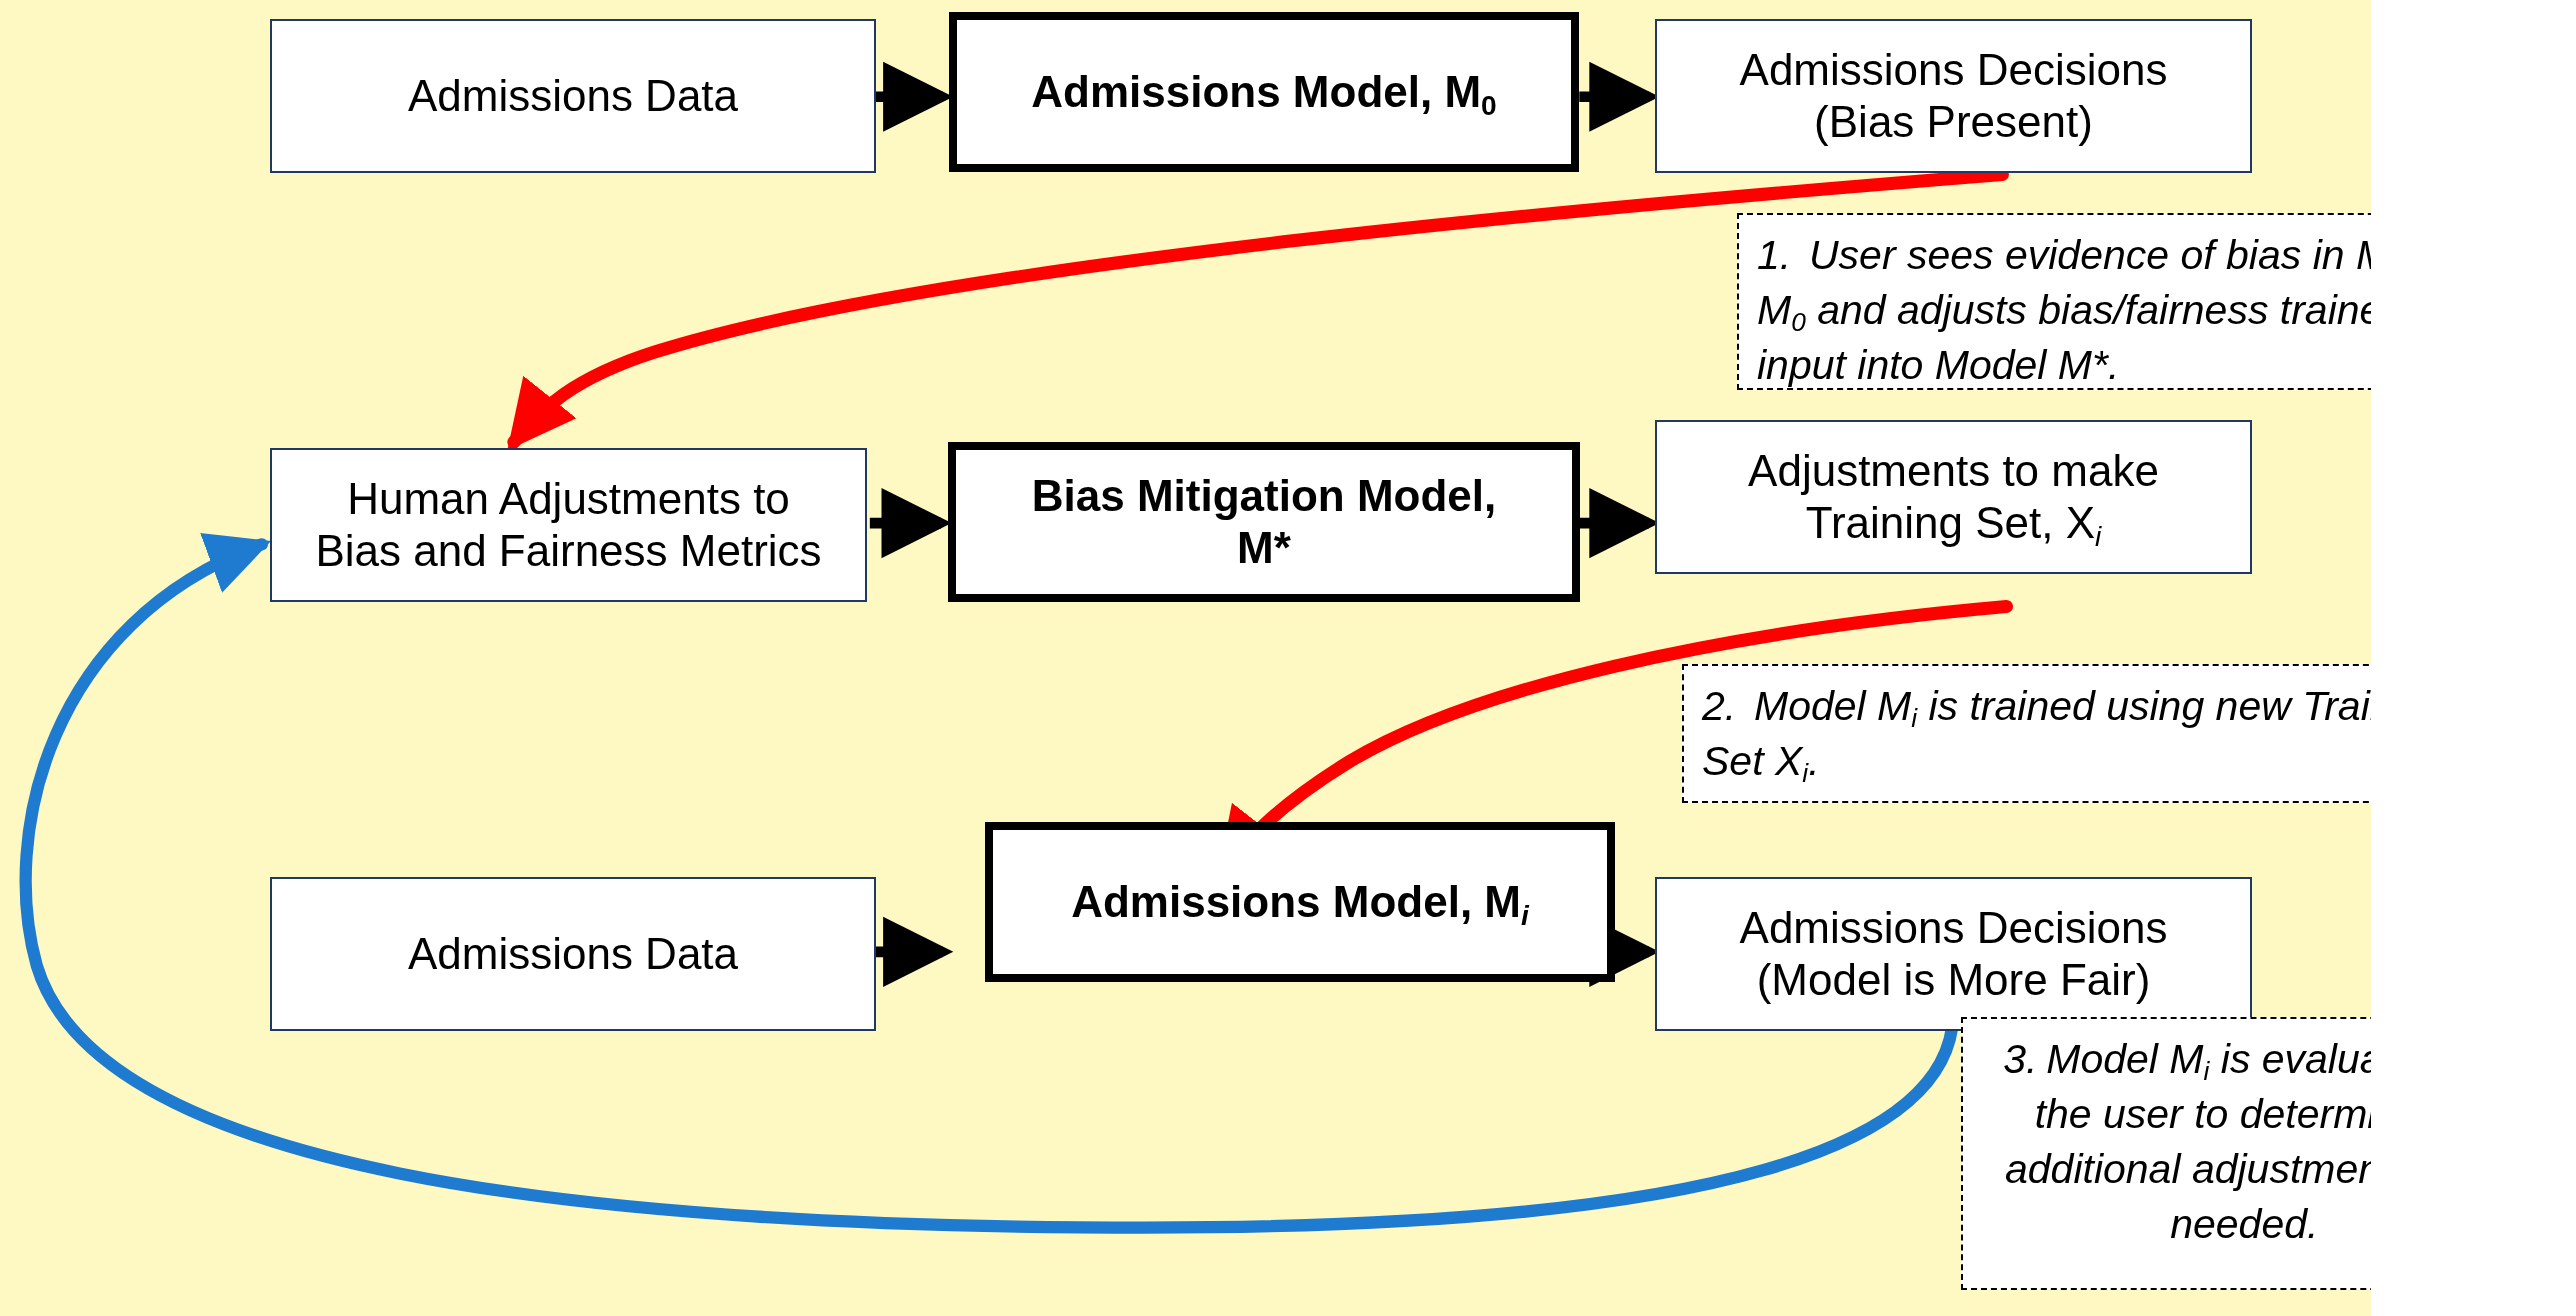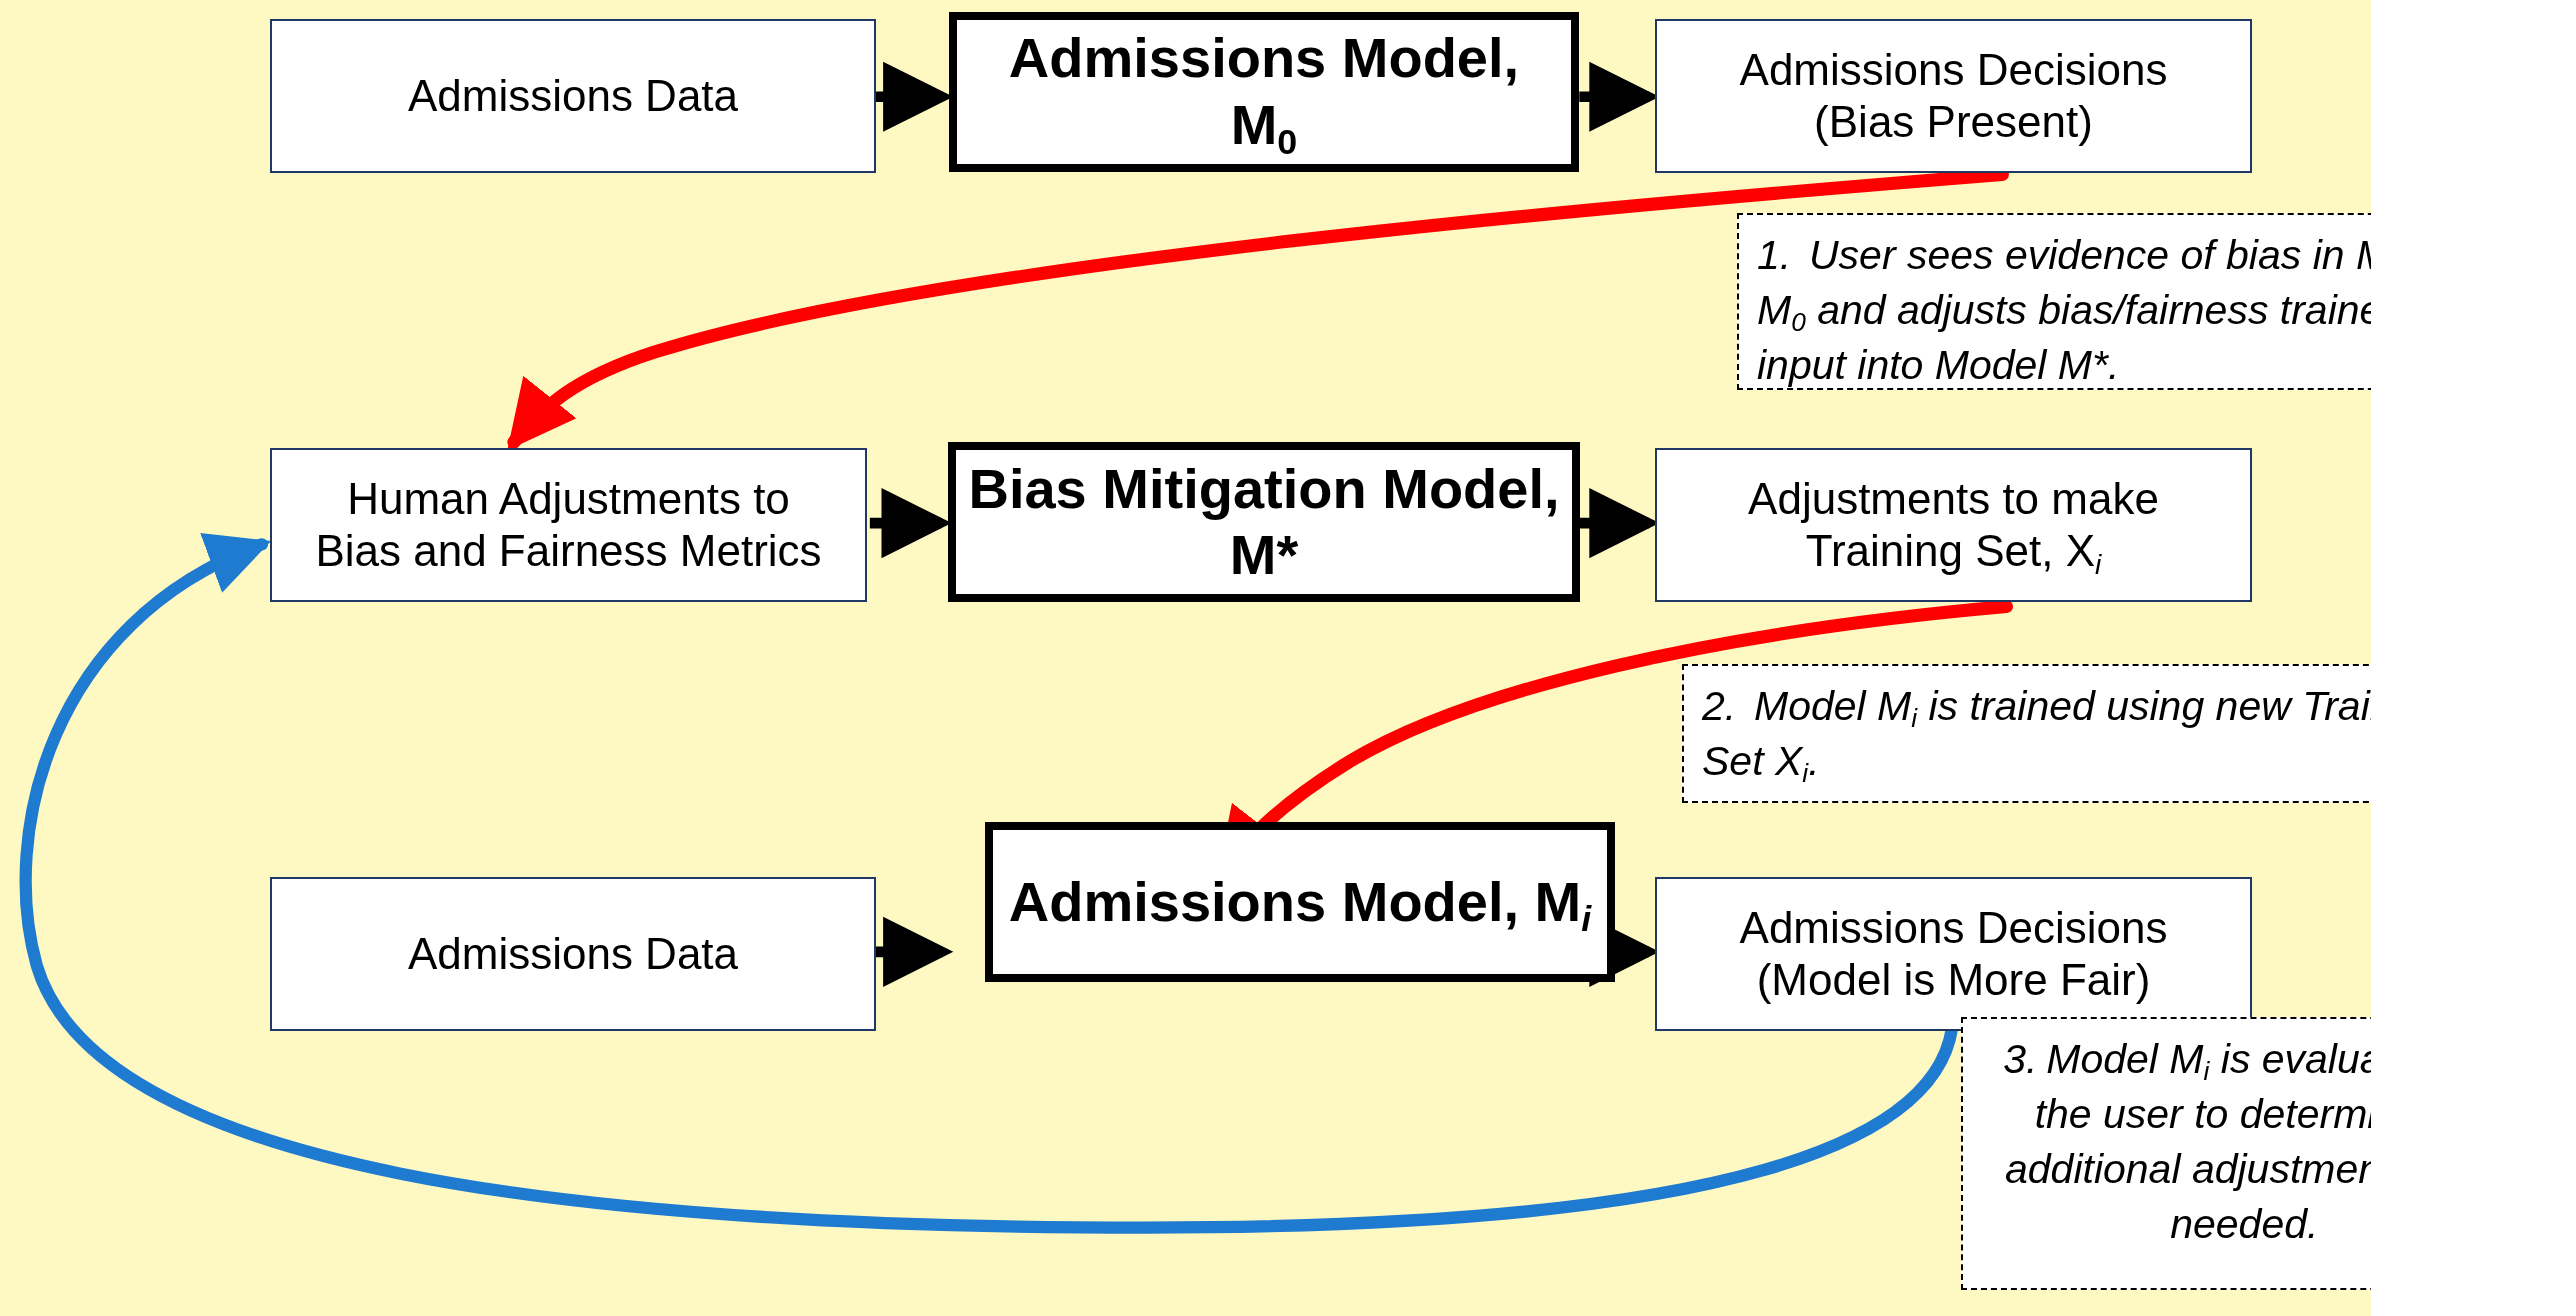--- a/index.html
+++ b/index.html
@@ -27,21 +27,21 @@
     color: #000000;
     line-height: 1.18;
   }
   .node.data-node {
     border: 2.5px solid #1F3864;
     font-size: 44px;
     font-weight: 400;
   }
   .node.model-node {
     border: 8.2px solid #000000;
-    font-size: 56px;
+    font-size: 44px;
     font-weight: 700;
   }
   .node .label {
     display: block;
     width: 100%;
     padding: 0 11.5px;
   }
   sub.sb {
     font-size: 0.64em;
     vertical-align: -0.28em;
@@ -130,21 +130,21 @@
   </div>
 
   <div class="node model-node" style="left:948px; top:442px; width:632px; height:160px;">
     <span class="label"><span>Bias Mitigation Model,</span><br><span>M*</span></span>
   </div>
 
   <div class="node data-node" style="left:270px; top:448px; width:597px; height:154px;">
     <span class="label"><span>Human Adjustments to</span><br><span>Bias and Fairness Metrics</span></span>
   </div>
 
-  <div class="node data-node" style="left:1655px; top:448px; width:597px; height:154px;">
+  <div class="node data-node" style="left:1655px; top:420px; width:597px; height:154px;">
     <span class="label"><span>Adjustments to make</span><br><span>Training Set, X</span><sub class="sb-i">i</sub></span>
   </div>
 
   <div class="callout" style="left:1682px; top:664px; width:787px; height:139px;">
     <span class="num">2.</span><span>Model M</span><sub class="sb-i">i</sub><span> is trained using new Training Set X</span><sub class="sb-i">i</sub><span>.</span>
   </div>
 
   <div class="node data-node" style="left:270px; top:877px; width:606px; height:154px;">
     <span class="label">Admissions Data</span>
   </div>

